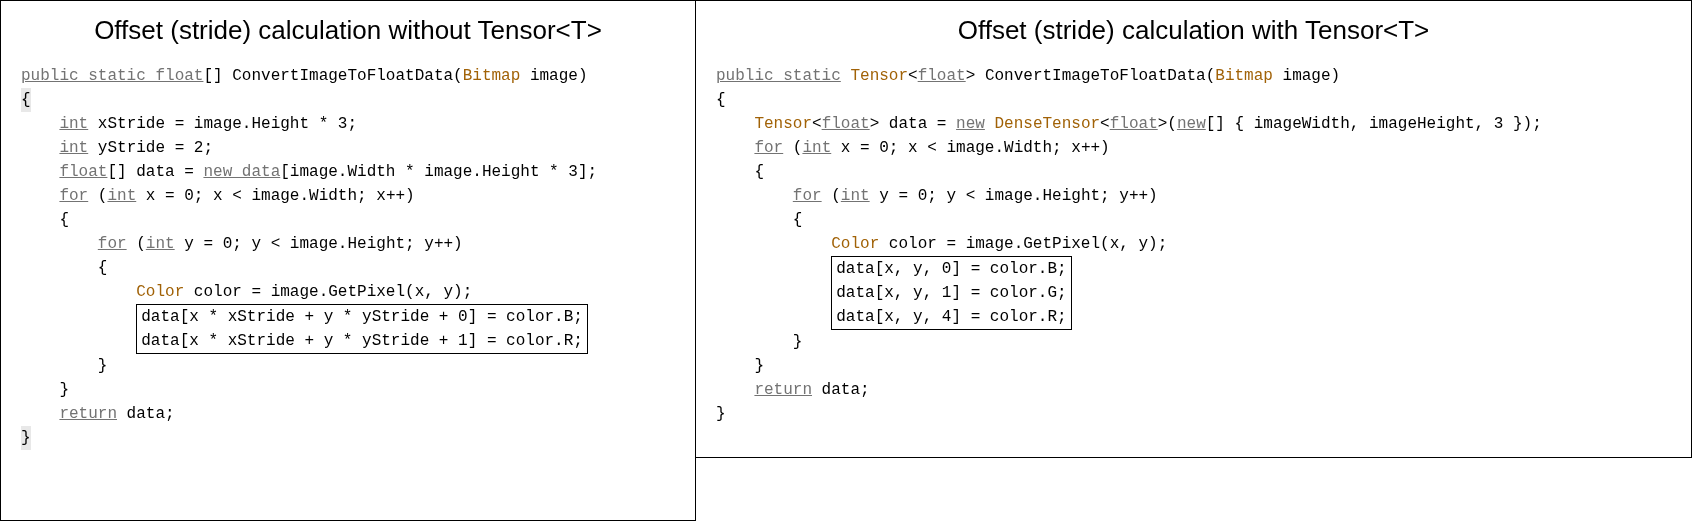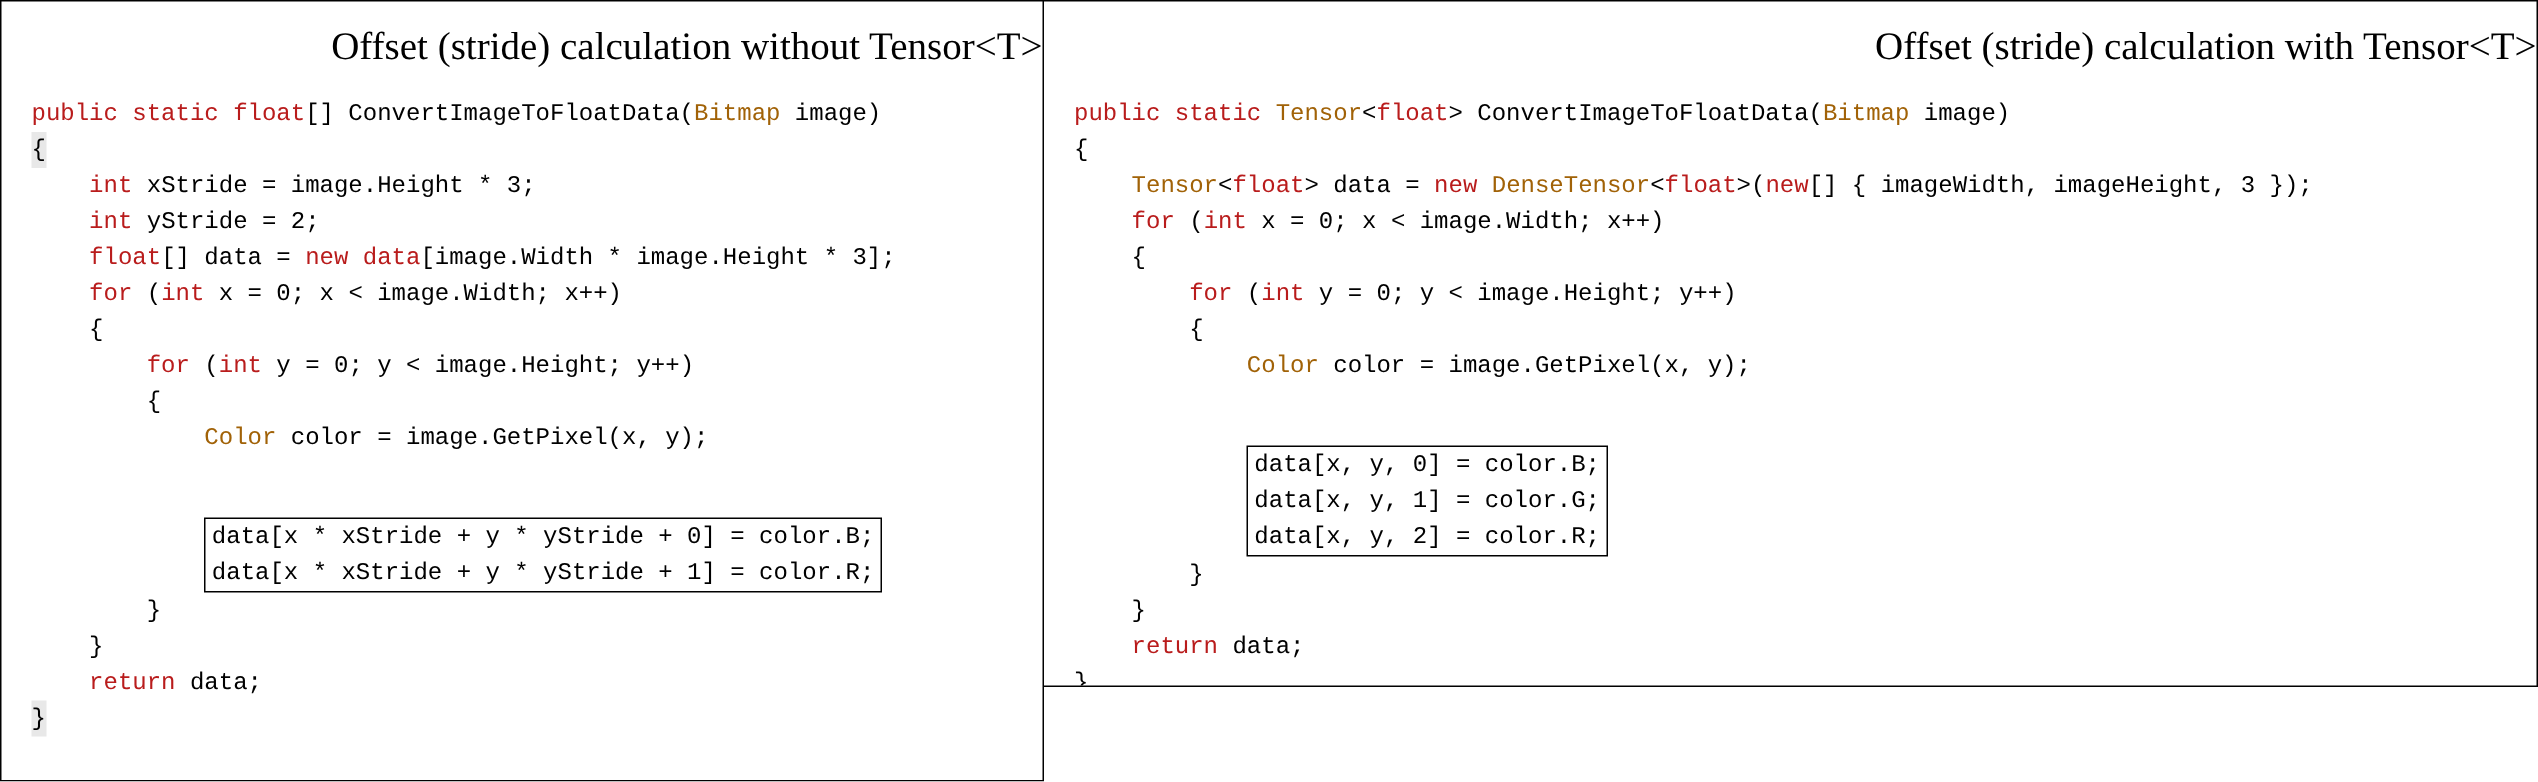--- a/index.html
+++ b/index.html
@@ -14,42 +14,41 @@
   }
   .panel {
     border: 1px solid #000;
     flex: 0 0 auto;
     position: relative;
     overflow: hidden;
   }
   .panel.left { width: 696px; height: 521px; }
   .panel.right { width: 996px; height: 458px; border-left: none; }
   .title {
-    font-family: Liberation Serif, serif;
+    font-family: Liberation Sans, sans-serif;
     font-size: 26px;
-    text-align: right;
+    text-align: center;
     padding: 10px 0 14px 0;
     color: #000;
   }
   pre.code {
     font-family: Consolas, "Courier New", monospace;
     font-size: 16px;
     line-height: 24px;
     white-space: pre;
     padding: 0 10px 10px 20px;
     color: #000;
   }
   .guide { color: #d0d0d0; }
-  .kw { color: #b91c1c; }
+  .kw { color: #737373; text-decoration: underline; }
   .type { color: #a16207; }
   .boxed {
     border: 1px solid #000;
     display: inline-block;
     padding: 0 4px;
-    margin-top: 41px;
   }
   .boxed .line { display:block; }
   .brace-hl { background: #e8e8e8; display:inline-block; }
 </style>
 </head>
 <body>
 
 <div class="panel left">
   <div class="title">Offset (stride) calculation without Tensor&lt;T&gt;</div>
 <pre class="code"><span class="kw">public static float</span><span>[] ConvertImageToFloatData(</span><span class="type">Bitmap</span><span> image)</span>
@@ -72,18 +71,18 @@
 <div class="panel right">
   <div class="title">Offset (stride) calculation with Tensor&lt;T&gt;</div>
 <pre class="code"><span class="kw">public static</span> <span class="type">Tensor</span><span>&lt;</span><span class="kw">float</span><span>&gt; ConvertImageToFloatData(</span><span class="type">Bitmap</span><span> image)</span>
 {
 <span class="guide">    </span><span class="type">Tensor</span><span>&lt;</span><span class="kw">float</span><span>&gt; data = </span><span class="kw">new</span><span> </span><span class="type">DenseTensor</span><span>&lt;</span><span class="kw">float</span><span>&gt;(</span><span class="kw">new</span><span>[] { imageWidth, imageHeight, 3 });</span>
 <span class="guide">    </span><span class="kw">for</span><span> (</span><span class="kw">int</span><span> x = 0; x &lt; image.Width; x++)</span>
 <span class="guide">    </span>{
 <span class="guide">        </span><span class="kw">for</span><span> (</span><span class="kw">int</span><span> y = 0; y &lt; image.Height; y++)</span>
 <span class="guide">        </span>{
 <span class="guide">            </span><span class="type">Color</span><span> color = image.GetPixel(x, y);</span>
-<span class="guide">            </span><span class="boxed"><span class="line">data[x, y, 0] = color.B;</span><span class="line">data[x, y, 1] = color.G;</span><span class="line">data[x, y, 2] = color.R;</span></span>
+<span class="guide">            </span><span class="boxed"><span class="line">data[x, y, 0] = color.B;</span><span class="line">data[x, y, 1] = color.G;</span><span class="line">data[x, y, 4] = color.R;</span></span>
 <span class="guide">        </span>}
 <span class="guide">    </span>}
 <span class="guide">    </span><span class="kw">return</span><span> data;</span>
 }</pre>
 </div>
 
 </body></html>

